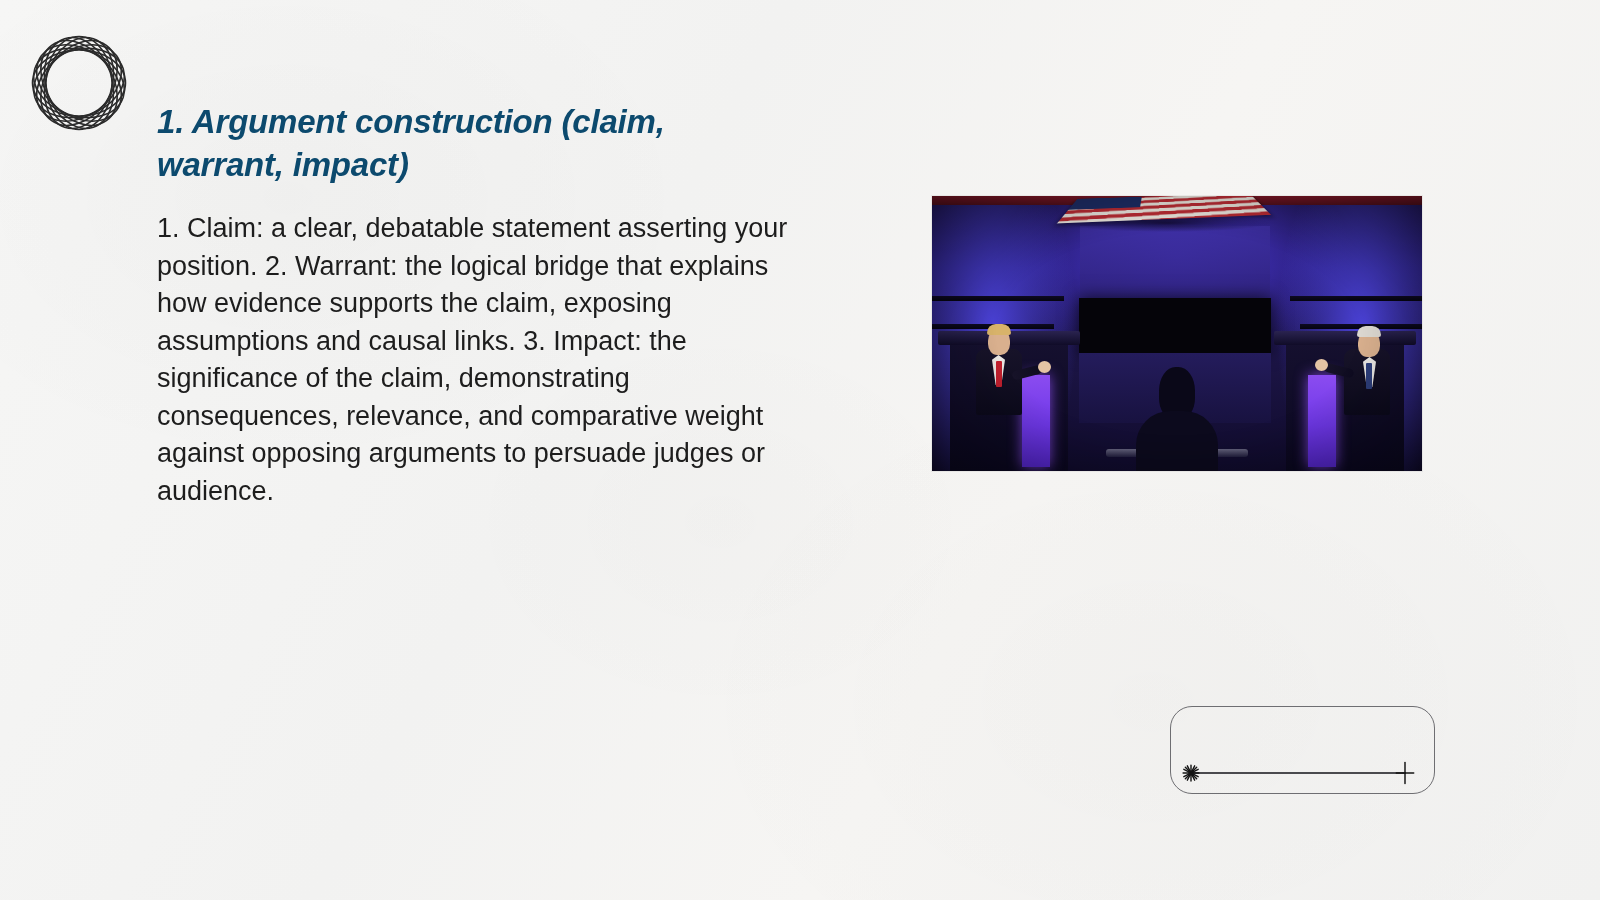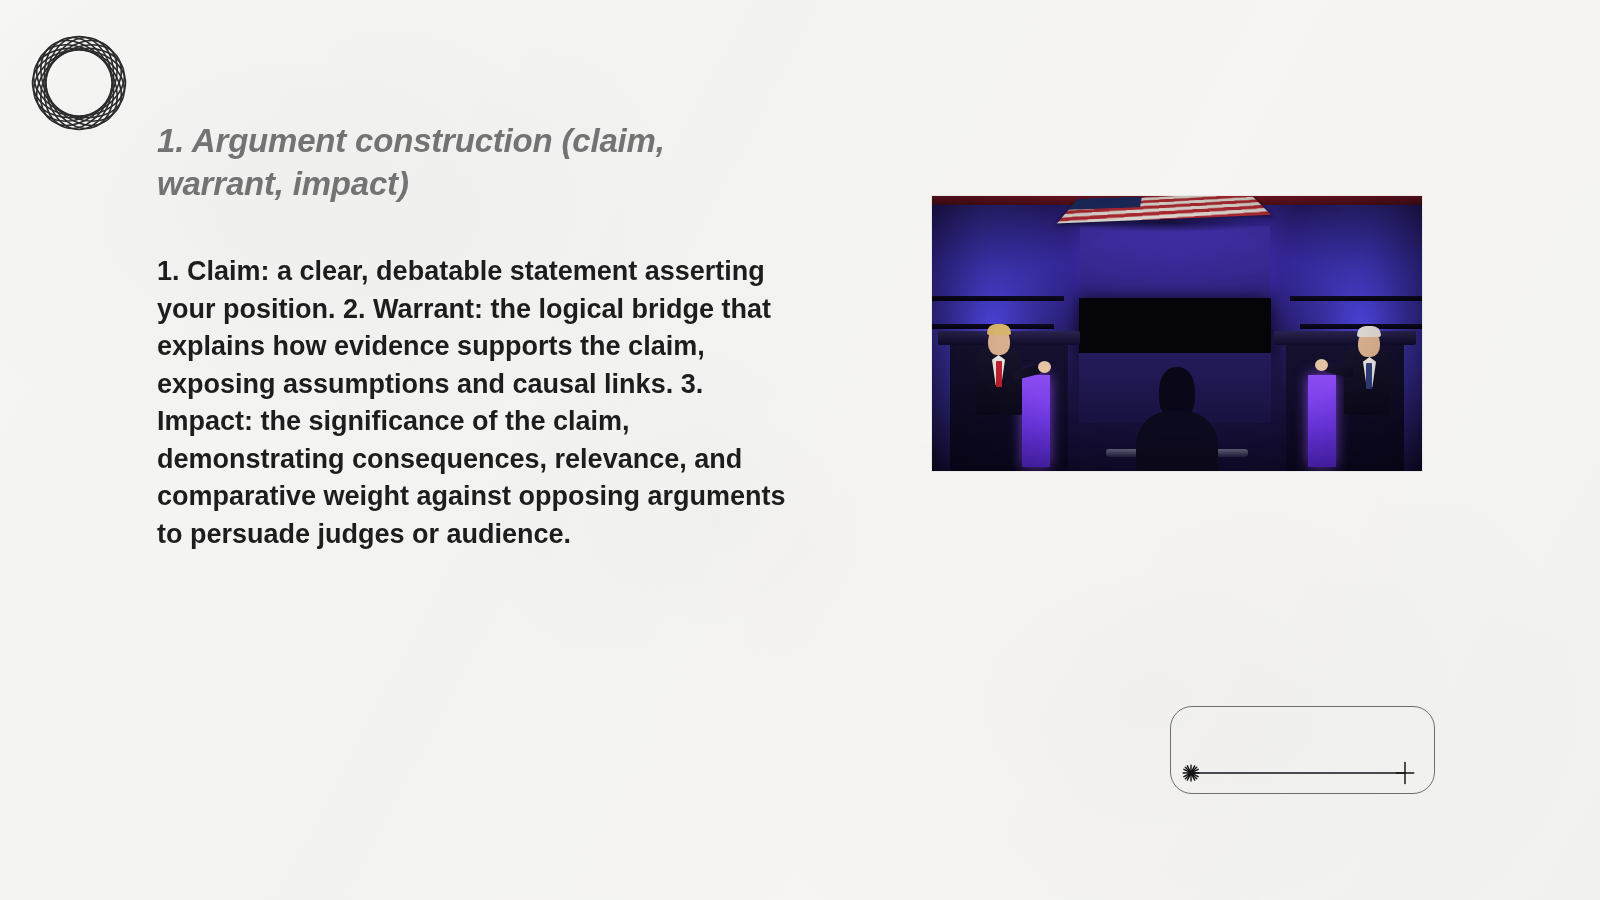--- a/index.html
+++ b/index.html
@@ -36,32 +36,31 @@
     position:absolute;
     left:157px; top:100px;
     width:660px;
     z-index:3;
   }
   .slide-title{
     font-size:33px;
     line-height:43px;
     font-weight:700;
     font-style:italic;
-    color:#737373;
+    color:#0c4a6e;
     letter-spacing:-0.2px;
     font-stretch:condensed;
     max-width:590px;
-    margin-top:19px;
   }
   .slide-body{
-    margin-top:48px;
+    margin-top:24px;
     font-size:27px;
     line-height:37.5px;
     color:#1d1d1d;
-    font-weight:700;
+    font-weight:400;
     max-width:648px;
   }
 
   
   .photo-frame{
     position:absolute;
     left:932px; top:196px;
     width:490px; height:275px;
     overflow:hidden;
     background:#120c28;

